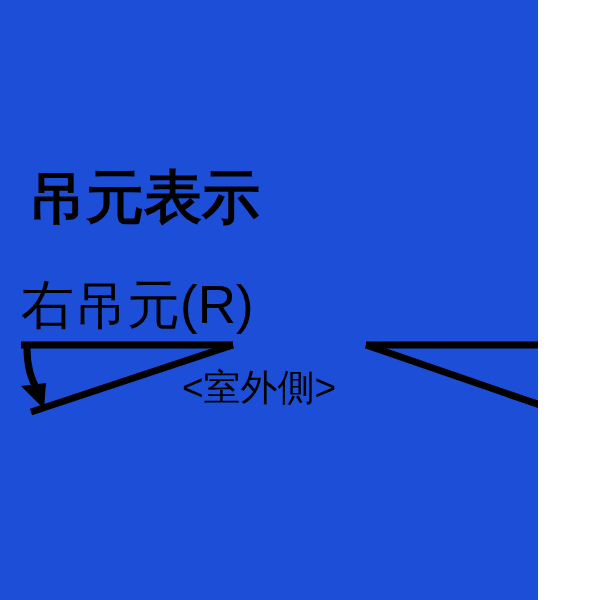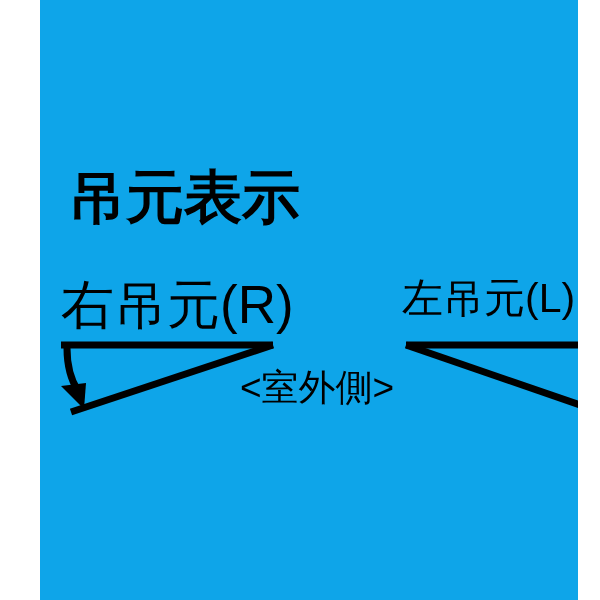--- a/index.html
+++ b/index.html
@@ -8,23 +8,22 @@
     padding: 0;
     background: #ffffff;
   }
   body {
     font-family: "Liberation Sans", "DejaVu Sans", sans-serif;
   }
   #canvas {
     position: relative;
     width: 538px;
     height: 600px;
-    background: #0ea5e9;
+    background: #1d4ed8;
     overflow: hidden;
-    margin-left: 40px;
   }
   .diagram-svg {
     position: absolute;
     left: 0;
     top: 0;
     width: 600px;
     height: 600px;
   }
   .txt {
     position: absolute;
@@ -45,36 +44,35 @@
     font-size: 53px;
     font-weight: normal;
   }
   #label-left-hinge {
     left: 362px;
     top: 278px;
     font-size: 41px;
     font-weight: normal;
   }
   #label-outside {
-    left: 200px;
+    left: 182px;
     top: 369px;
     font-size: 37px;
     font-weight: normal;
   }
 </style>
 </head>
 <body>
 
 <div id="canvas">
 
   <div class="txt" id="page-title">吊元表示</div>
 
   <div class="txt" id="label-right-hinge">右吊元(R)</div>
 
-  <div class="txt" id="label-left-hinge">左吊元(L)</div>
 
   <div class="txt" id="label-outside">&lt;室外側&gt;</div>
 
   <svg class="diagram-svg" viewBox="0 0 600 600">
 
     <g>
       <line x1="21" y1="345" x2="233" y2="345" stroke="#000000" stroke-width="7" stroke-linecap="butt"></line>
       <line x1="233" y1="345" x2="31" y2="412" stroke="#000000" stroke-width="7" stroke-linecap="butt"></line>
       <path d="M 27 348 C 27 366, 31 380, 38 391" fill="none" stroke="#000000" stroke-width="7" stroke-linecap="butt"></path>
       <polygon points="46,383 44,409 21,386" fill="#000000"></polygon>

